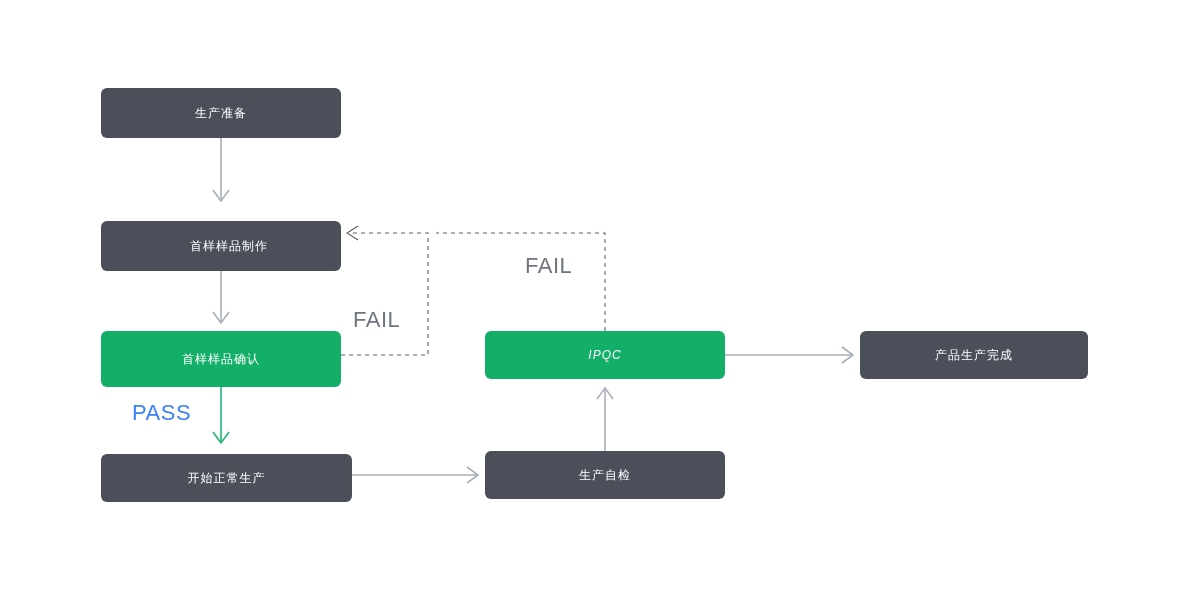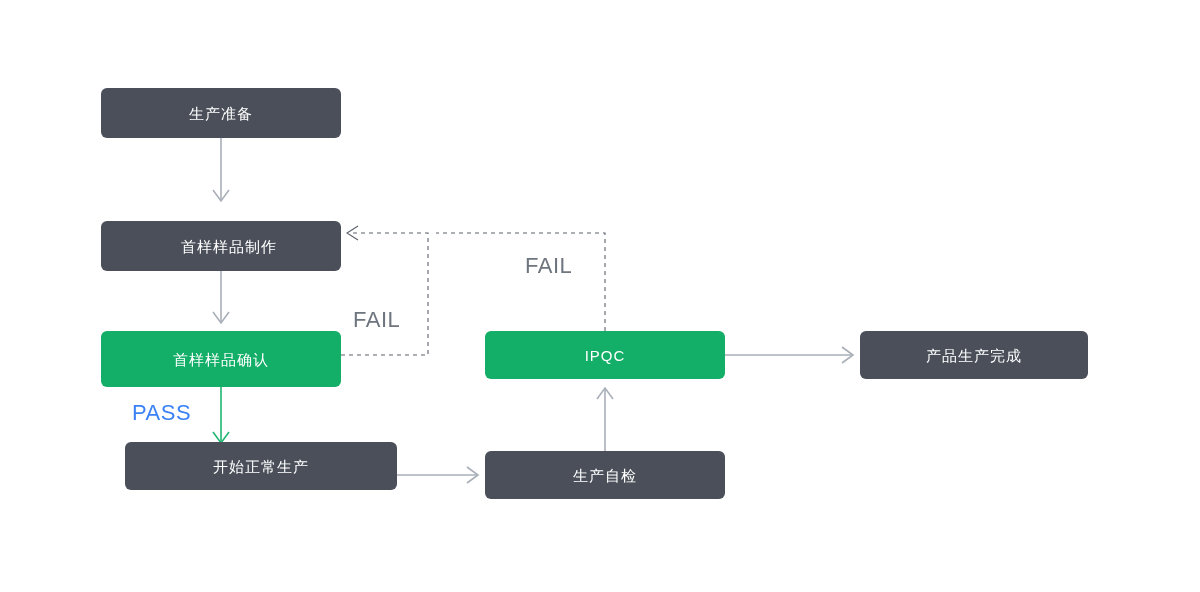--- a/index.html
+++ b/index.html
@@ -26,21 +26,21 @@
     pointer-events: none;
   }
   .node {
     position: absolute;
     display: flex;
     align-items: center;
     justify-content: center;
     border-radius: 6px;
     box-sizing: border-box;
     color: #ffffff;
-    font-size: 15px;
+    font-size: 12px;
     letter-spacing: 1px;
     line-height: 1;
     user-select: none;
   }
   .node.dark  { background: #4a4f59; }
   .node.green { background: #13ae67; }
   .node-label {
     color: #ffffff;
     white-space: nowrap;
   }
@@ -115,29 +115,29 @@
   </div>
 
   <div class="node dark" style="left:101px; top:221px; width:240px; height:50px;padding-left:16px;">
     <span class="node-label">首样样品制作</span>
   </div>
 
   <div class="node green" style="left:101px; top:331px; width:240px; height:56px;">
     <span class="node-label">首样样品确认</span>
   </div>
 
-  <div class="node dark" style="left:101px; top:442px; width:272px; height:48px;margin-left:24px;">
+  <div class="node dark" style="left:101px; top:454px; width:251px; height:48px;">
     <span class="node-label">开始正常生产</span>
   </div>
 
   <div class="node dark" style="left:485px; top:451px; width:240px; height:48px;">
     <span class="node-label">生产自检</span>
   </div>
 
-  <div class="node green" style="left:485px; top:331px; width:240px; height:48px;">
+  <div class="node green" style="left:485px; top:331px; width:240px; height:48px;font-style:italic;">
     <span class="node-label">IPQC</span>
   </div>
 
   <div class="node dark" style="left:860px; top:331px; width:228px; height:48px;">
     <span class="node-label">产品生产完成</span>
   </div>
 
   <div class="edge-label gray" style="left:353px; top:309px;">FAIL</div>
 
   <div class="edge-label gray" style="left:525px; top:255px;">FAIL</div>

